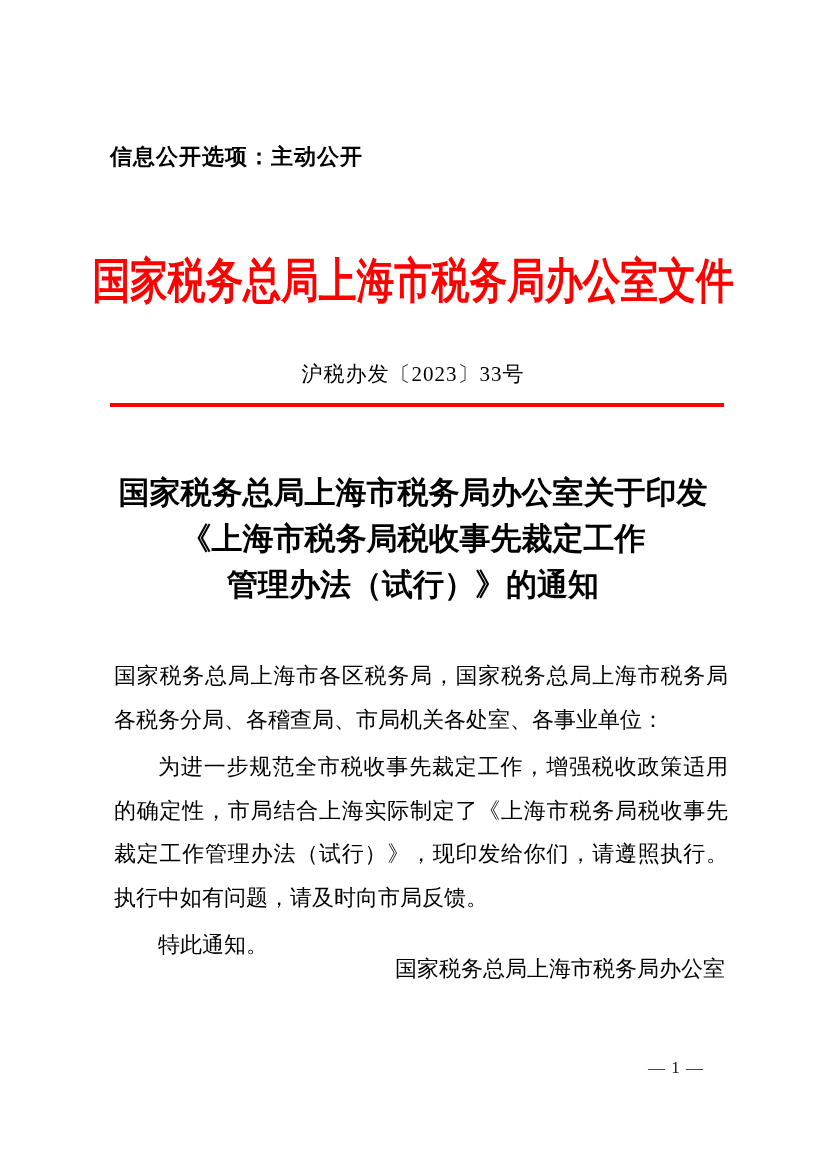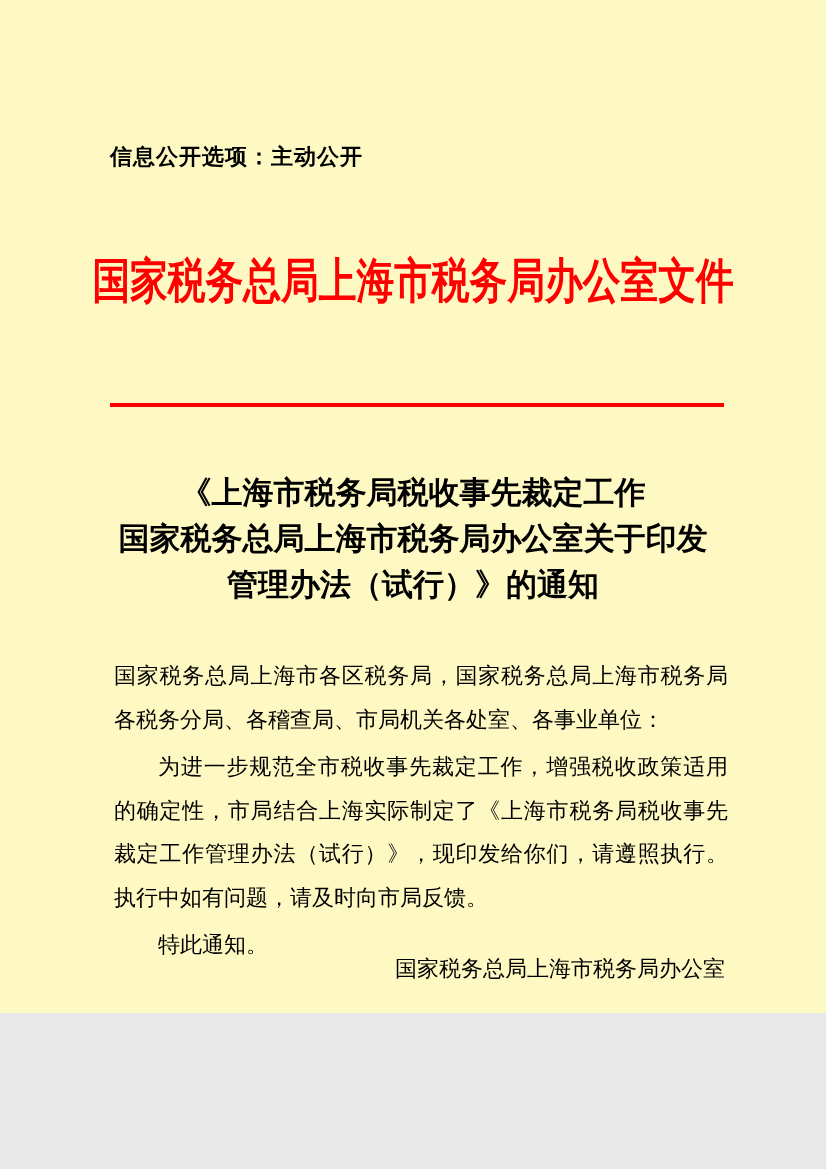--- a/index.html
+++ b/index.html
@@ -3,23 +3,23 @@
 <meta charset="utf-8">
 <style>
   html, body {
     margin: 0;
     padding: 0;
     background: #e8e8e8;
   }
   .page {
     position: relative;
     width: 826px;
-    height: 1013px;
+    height: 1169px;
     margin: 0 auto;
-    background: #fef9c3;
+    background: #ffffff;
     color: #000000;
     font-family: "Liberation Serif", "DejaVu Serif", serif;
     overflow: hidden;
   }
   .disclosure {
     position: absolute;
     left: 110px;
     top: 142px;
     font-family: "Liberation Sans", "DejaVu Sans", sans-serif;
     font-weight: bold;
@@ -112,26 +112,27 @@
 <body>
 
 <div class="page">
 
   <div class="disclosure">信息公开选项：主动公开</div>
 
   <div class="banner">
     <span class="stretch">国家税务总局上海市税务局办公室文件</span>
   </div>
 
+  <div class="docnum">沪税办发〔2023〕33号</div>
 
   <div class="redline"></div>
 
   <div class="doc-title">
+    <div>国家税务总局上海市税务局办公室关于印发</div>
     <div>《上海市税务局税收事先裁定工作</div>
-    <div>国家税务总局上海市税务局办公室关于印发</div>
     <div>管理办法（试行）》的通知</div>
   </div>
 
   <div class="body-block">
     <p>国家税务总局上海市各区税务局，国家税务总局上海市税务局各税务分局、各稽查局、市局机关各处室、各事业单位：</p>
     <p class="indent2">为进一步规范全市税收事先裁定工作，增强税收政策适用的确定性，市局结合上海实际制定了《上海市税务局税收事先裁定工作管理办法（试行）》，现印发给你们，请遵照执行。执行中如有问题，请及时向市局反馈。</p>
     <p class="indent2">特此通知。</p>
   </div>
 
   <div class="sign-block">

